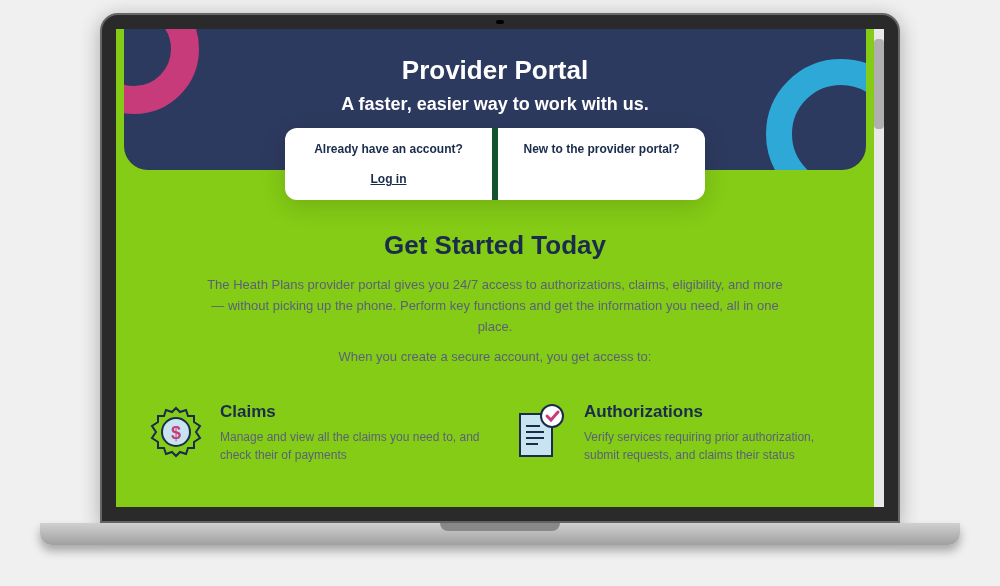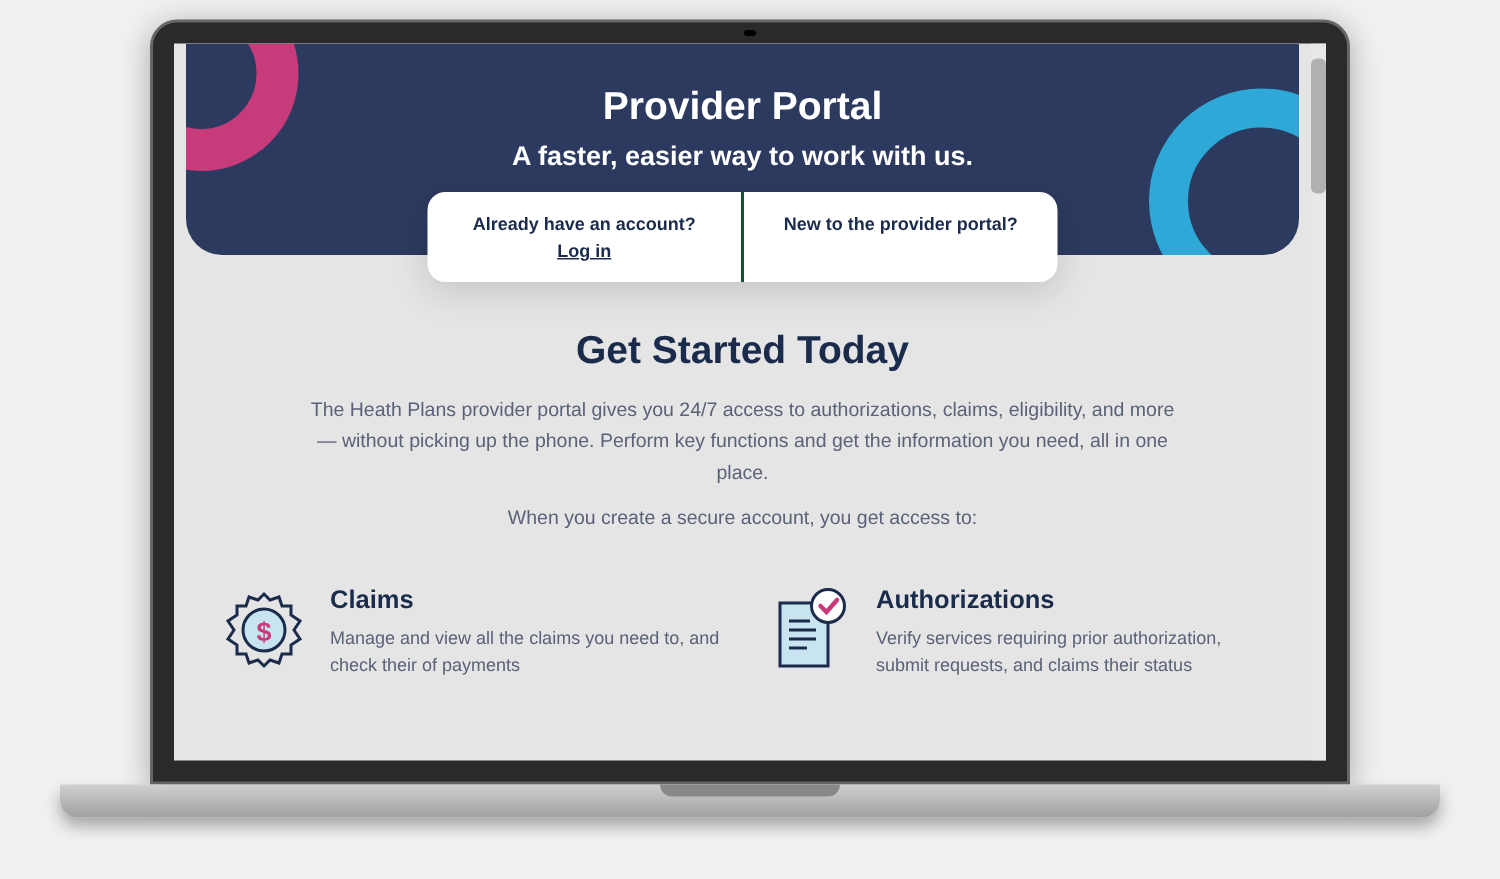--- a/index.html
+++ b/index.html
@@ -34,21 +34,21 @@
       left: 50%;
       transform: translateX(-50%);
       width: 8px;
       height: 4px;
       background: #000;
       border-radius: 2px;
     }
     .screen {
       width: 100%;
       height: 100%;
-      background: #e5e5e5;
+      background: #84cc16;
       overflow: hidden;
       position: relative;
     }
     .scrollbar {
       position: absolute;
       right: 0;
       top: 0;
       width: 10px;
       height: 100%;
       background: #e8e8e8;
@@ -138,27 +138,27 @@
     }
     .cta-half {
       flex: 1;
       padding: 14px 10px;
       text-align: center;
       font-size: 12px;
       color: #1a2b4c;
       font-weight: 600;
     }
     .cta-half:first-child {
-      border-right: 2px solid #14532d;
+      border-right: 6px solid #14532d;
     }
     .cta-action {
       text-decoration: underline;
       font-weight: 800;
       display: block;
-      margin-top: 4px;
+      margin-top: 16px;
       cursor: pointer;
     }
     .intro {
       text-align: center;
       padding: 30px 88px 16px;
     }
     .intro h2 {
       color: #1a2b4c;
       font-size: 26px;
       font-weight: 800;

